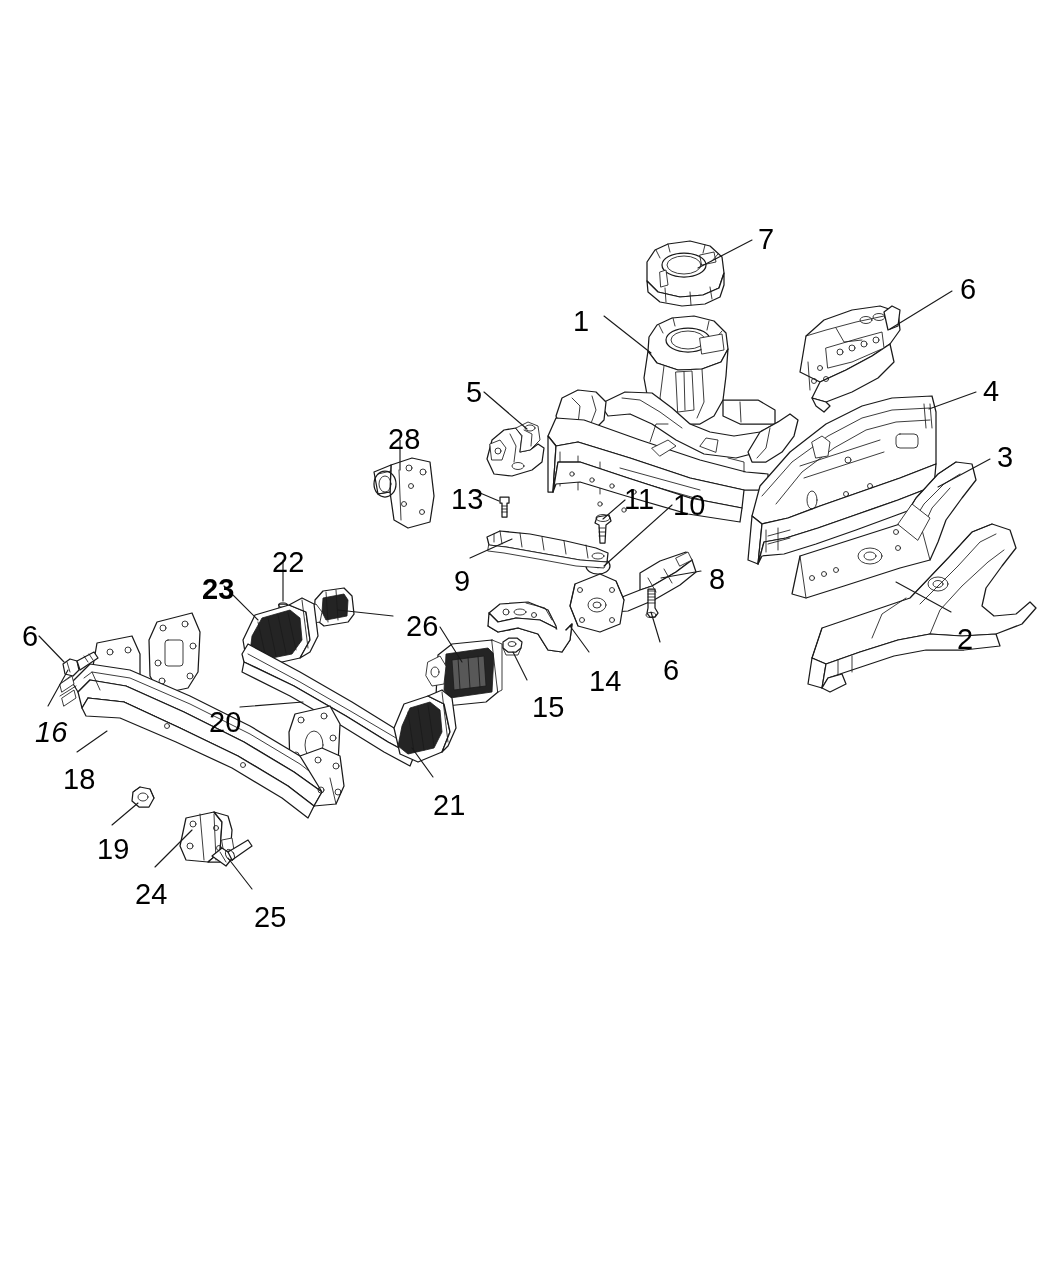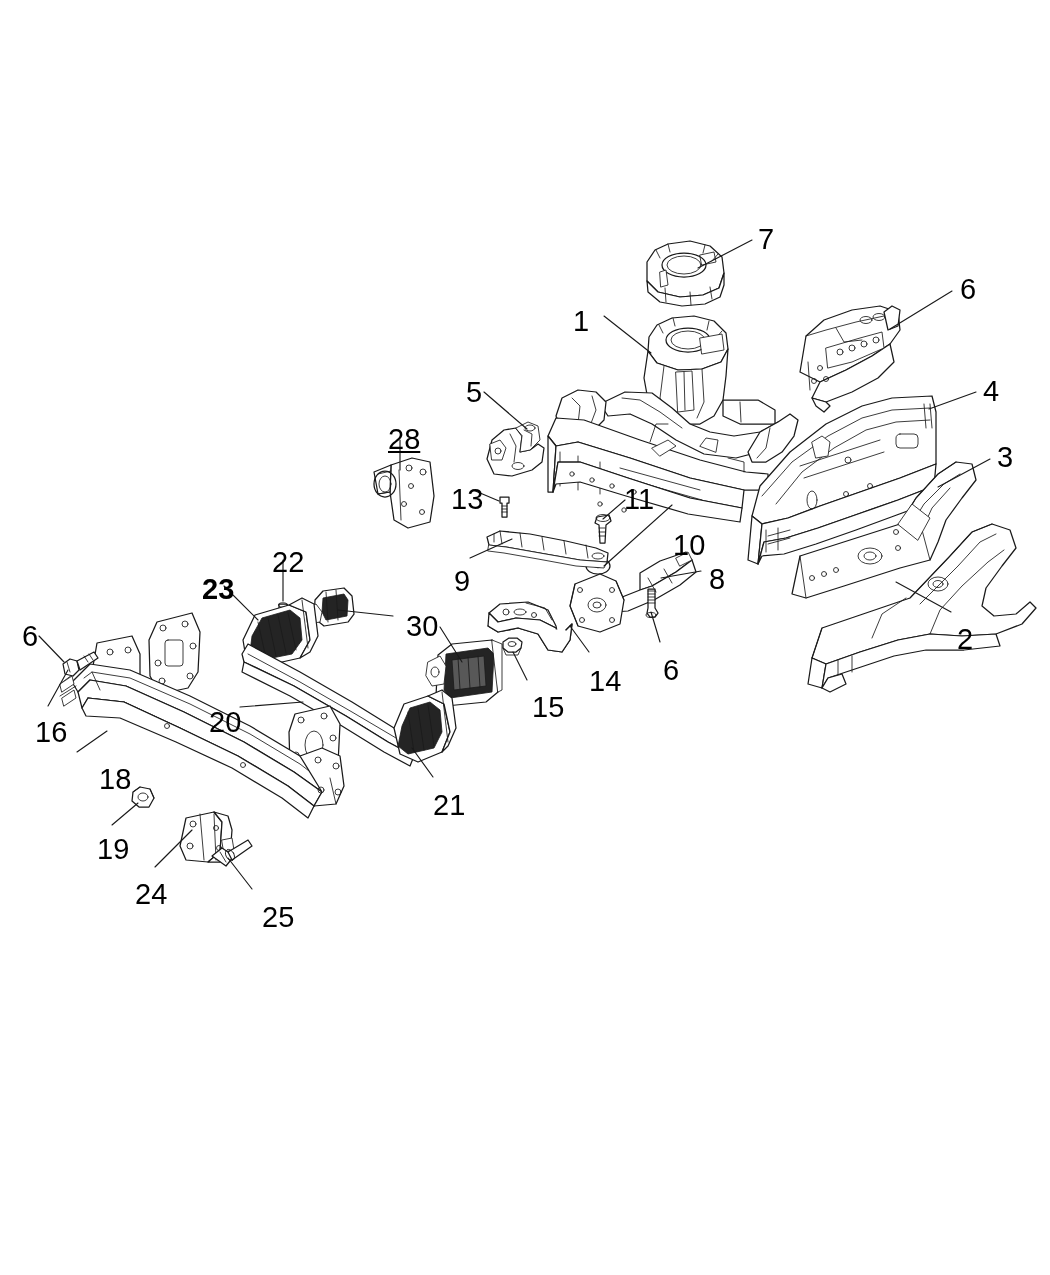--- a/index.html
+++ b/index.html
@@ -464,32 +464,32 @@
 
   <div class="callout-label" style="left:573px; top:307px;">1</div>
   <div class="callout-label" style="left:957px; top:625px;">2</div>
   <div class="callout-label" style="left:997px; top:443px;">3</div>
   <div class="callout-label" style="left:983px; top:377px;">4</div>
   <div class="callout-label" style="left:466px; top:378px;">5</div>
   <div class="callout-label" style="left:960px; top:275px;">6</div>
   <div class="callout-label" style="left:758px; top:225px;">7</div>
   <div class="callout-label" style="left:709px; top:565px;">8</div>
   <div class="callout-label" style="left:454px; top:567px;">9</div>
-  <div class="callout-label" style="left:673px; top:491px;margin-top:40px;">10</div>
+  <div class="callout-label" style="left:673px; top:491px;">10</div>
   <div class="callout-label" style="left:624px; top:485px;">11</div>
   <div class="callout-label" style="left:663px; top:656px;">6</div>
   <div class="callout-label" style="left:451px; top:485px;">13</div>
   <div class="callout-label" style="left:589px; top:667px;">14</div>
   <div class="callout-label" style="left:532px; top:693px;">15</div>
-  <div class="callout-label" style="left:35px;  top:718px;">16</div>
+  <div class="callout-label" style="left:35px;  top:718px;font-style:italic;">16</div>
   <div class="callout-label" style="left:22px;  top:622px;">6</div>
-  <div class="callout-label" style="left:63px;  top:765px;margin-left:36px;">18</div>
+  <div class="callout-label" style="left:63px;  top:765px;">18</div>
   <div class="callout-label" style="left:97px;  top:835px;">19</div>
   <div class="callout-label" style="left:209px; top:708px;">20</div>
   <div class="callout-label" style="left:433px; top:791px;">21</div>
   <div class="callout-label" style="left:272px; top:548px;">22</div>
   <div class="callout-label" style="left:202px; top:575px;font-weight:bold;">23</div>
   <div class="callout-label" style="left:135px; top:880px;text-align:center;">24</div>
-  <div class="callout-label" style="left:262px; top:903px;">25</div>
-  <div class="callout-label" style="left:406px; top:612px;">30</div>
-  <div class="callout-label" style="left:388px; top:425px;text-decoration:underline;">28</div>
+  <div class="callout-label" style="left:254px; top:903px;">25</div>
+  <div class="callout-label" style="left:406px; top:612px;">26</div>
+  <div class="callout-label" style="left:388px; top:425px;">28</div>
 
 </div>
 
 </body></html>

